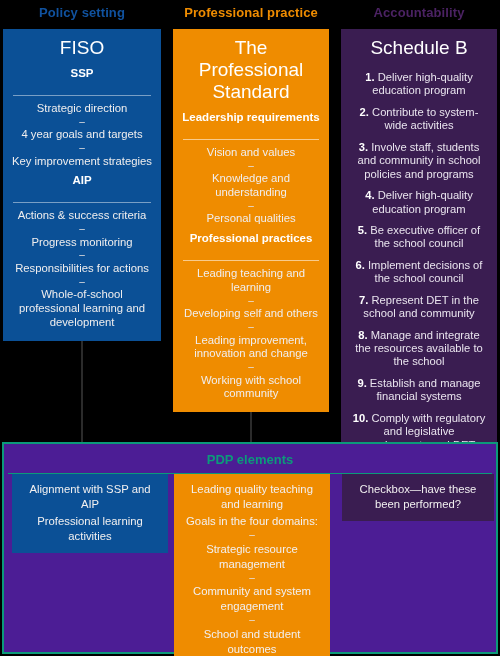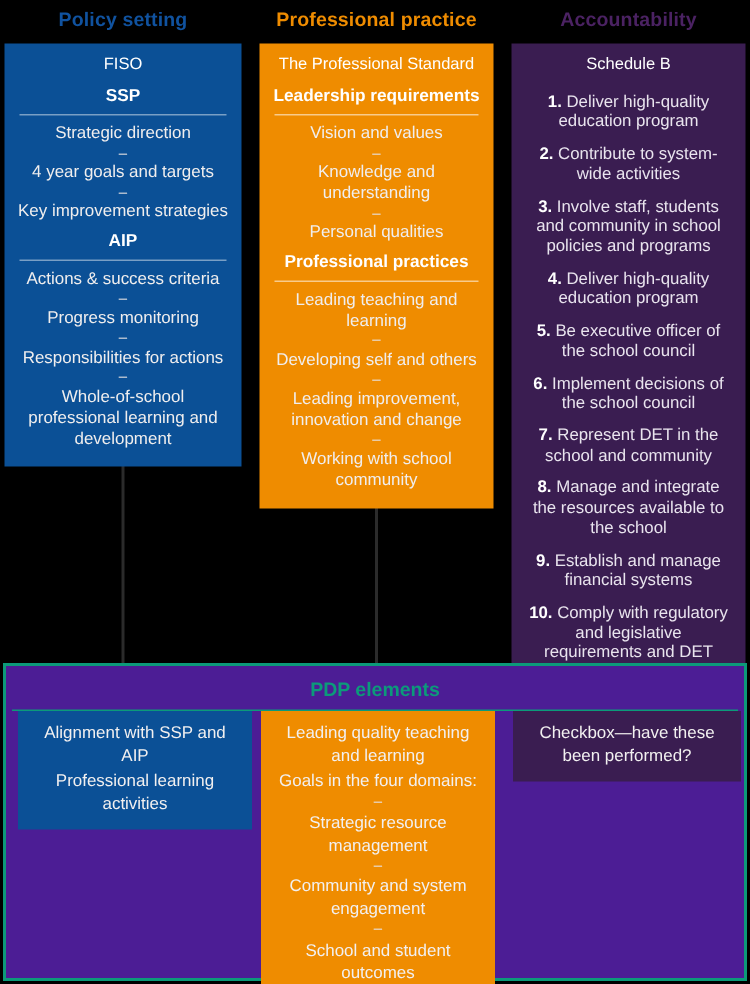--- a/index.html
+++ b/index.html
@@ -47,33 +47,33 @@
     position: absolute;
     padding: 8px 7px 10px 7px;
     text-align: center;
     color: #ffffff;
   }
   #box-fiso     { left: 3px;   top: 29px; width: 158px; background: #0B5096; }
   #box-standard { left: 173px; top: 29px; width: 156px; background: #EF8C00; }
   #box-schedule { left: 341px; top: 29px; width: 156px; background: #3A1D51; }
 
   .box-title {
-    font-size: 11px;
+    font-size: 19px;
     font-weight: normal;
     line-height: 1.16;
     margin-bottom: 8px;
     color: #ffffff;
   }
 
   .sub-head {
     font-size: 11.5px;
     font-weight: bold;
     color: #ffffff;
     margin-top: 5px;
-    padding-bottom: 6px;
+    padding-bottom: 16px;
   }
   .rule {
     height: 1px;
     margin: 0 3px 5px 3px;
   }
   #box-fiso .rule     { background: rgba(255,255,255,0.45); }
   #box-standard .rule { background: rgba(255,255,255,0.55); }
 
   .item {
     font-size: 11.3px;

